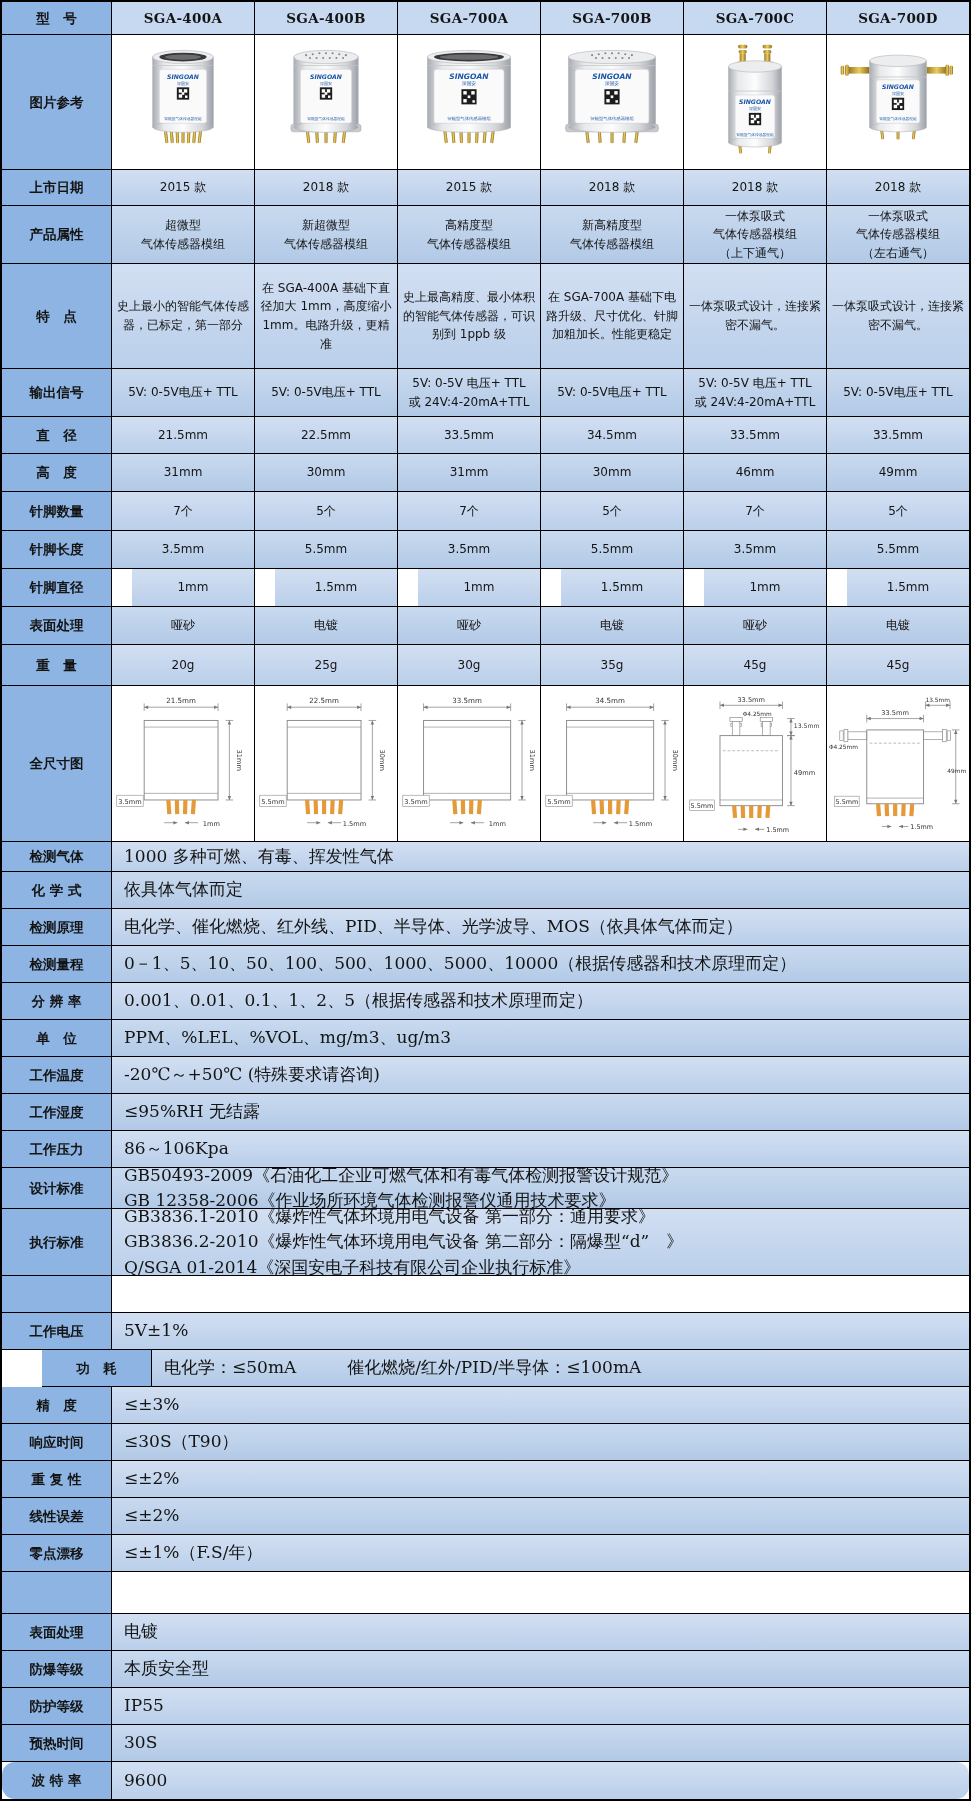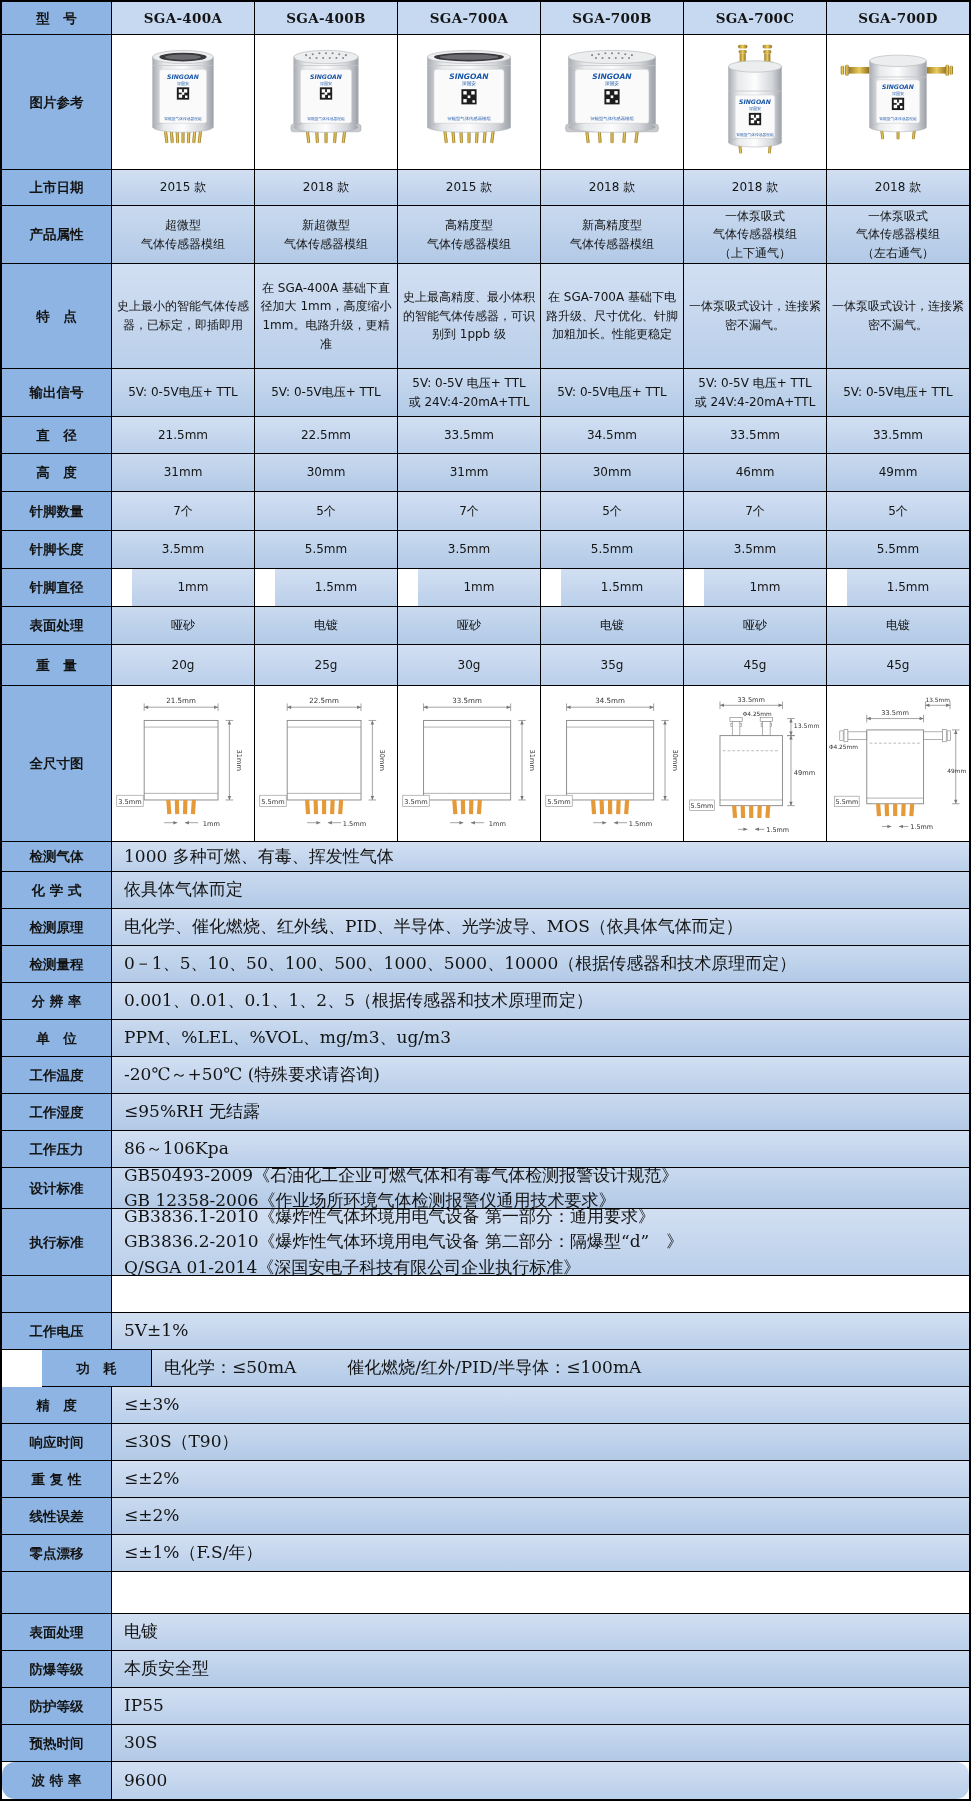--- a/index.html
+++ b/index.html
@@ -392,21 +392,21 @@
       </div>
       <div class="cell">
         <div class="">一体泵吸式</div>
         <div class="">气体传感器模组</div>
         <div class="">（左右通气）</div>
       </div>
     </div>
     <div class="row" style="height: 105px;">
       <div class="lbl">特　点</div>
       <div class="cell">
-        <div class="">史上最小的智能气体传感器，已标定，即插即用</div>
+        <div class="">史上最小的智能气体传感器，已标定，第一部分</div>
       </div>
       <div class="cell">
         <div class="">在 SGA-400A 基础下直径加大 1mm，高度缩小 1mm。电路升级，更精准</div>
       </div>
       <div class="cell">
         <div class="">史上最高精度、最小体积的智能气体传感器，可识别到 1ppb 级</div>
       </div>
       <div class="cell">
         <div class="">在 SGA-700A 基础下电路升级、尺寸优化、针脚加粗加长。性能更稳定</div>
       </div>

